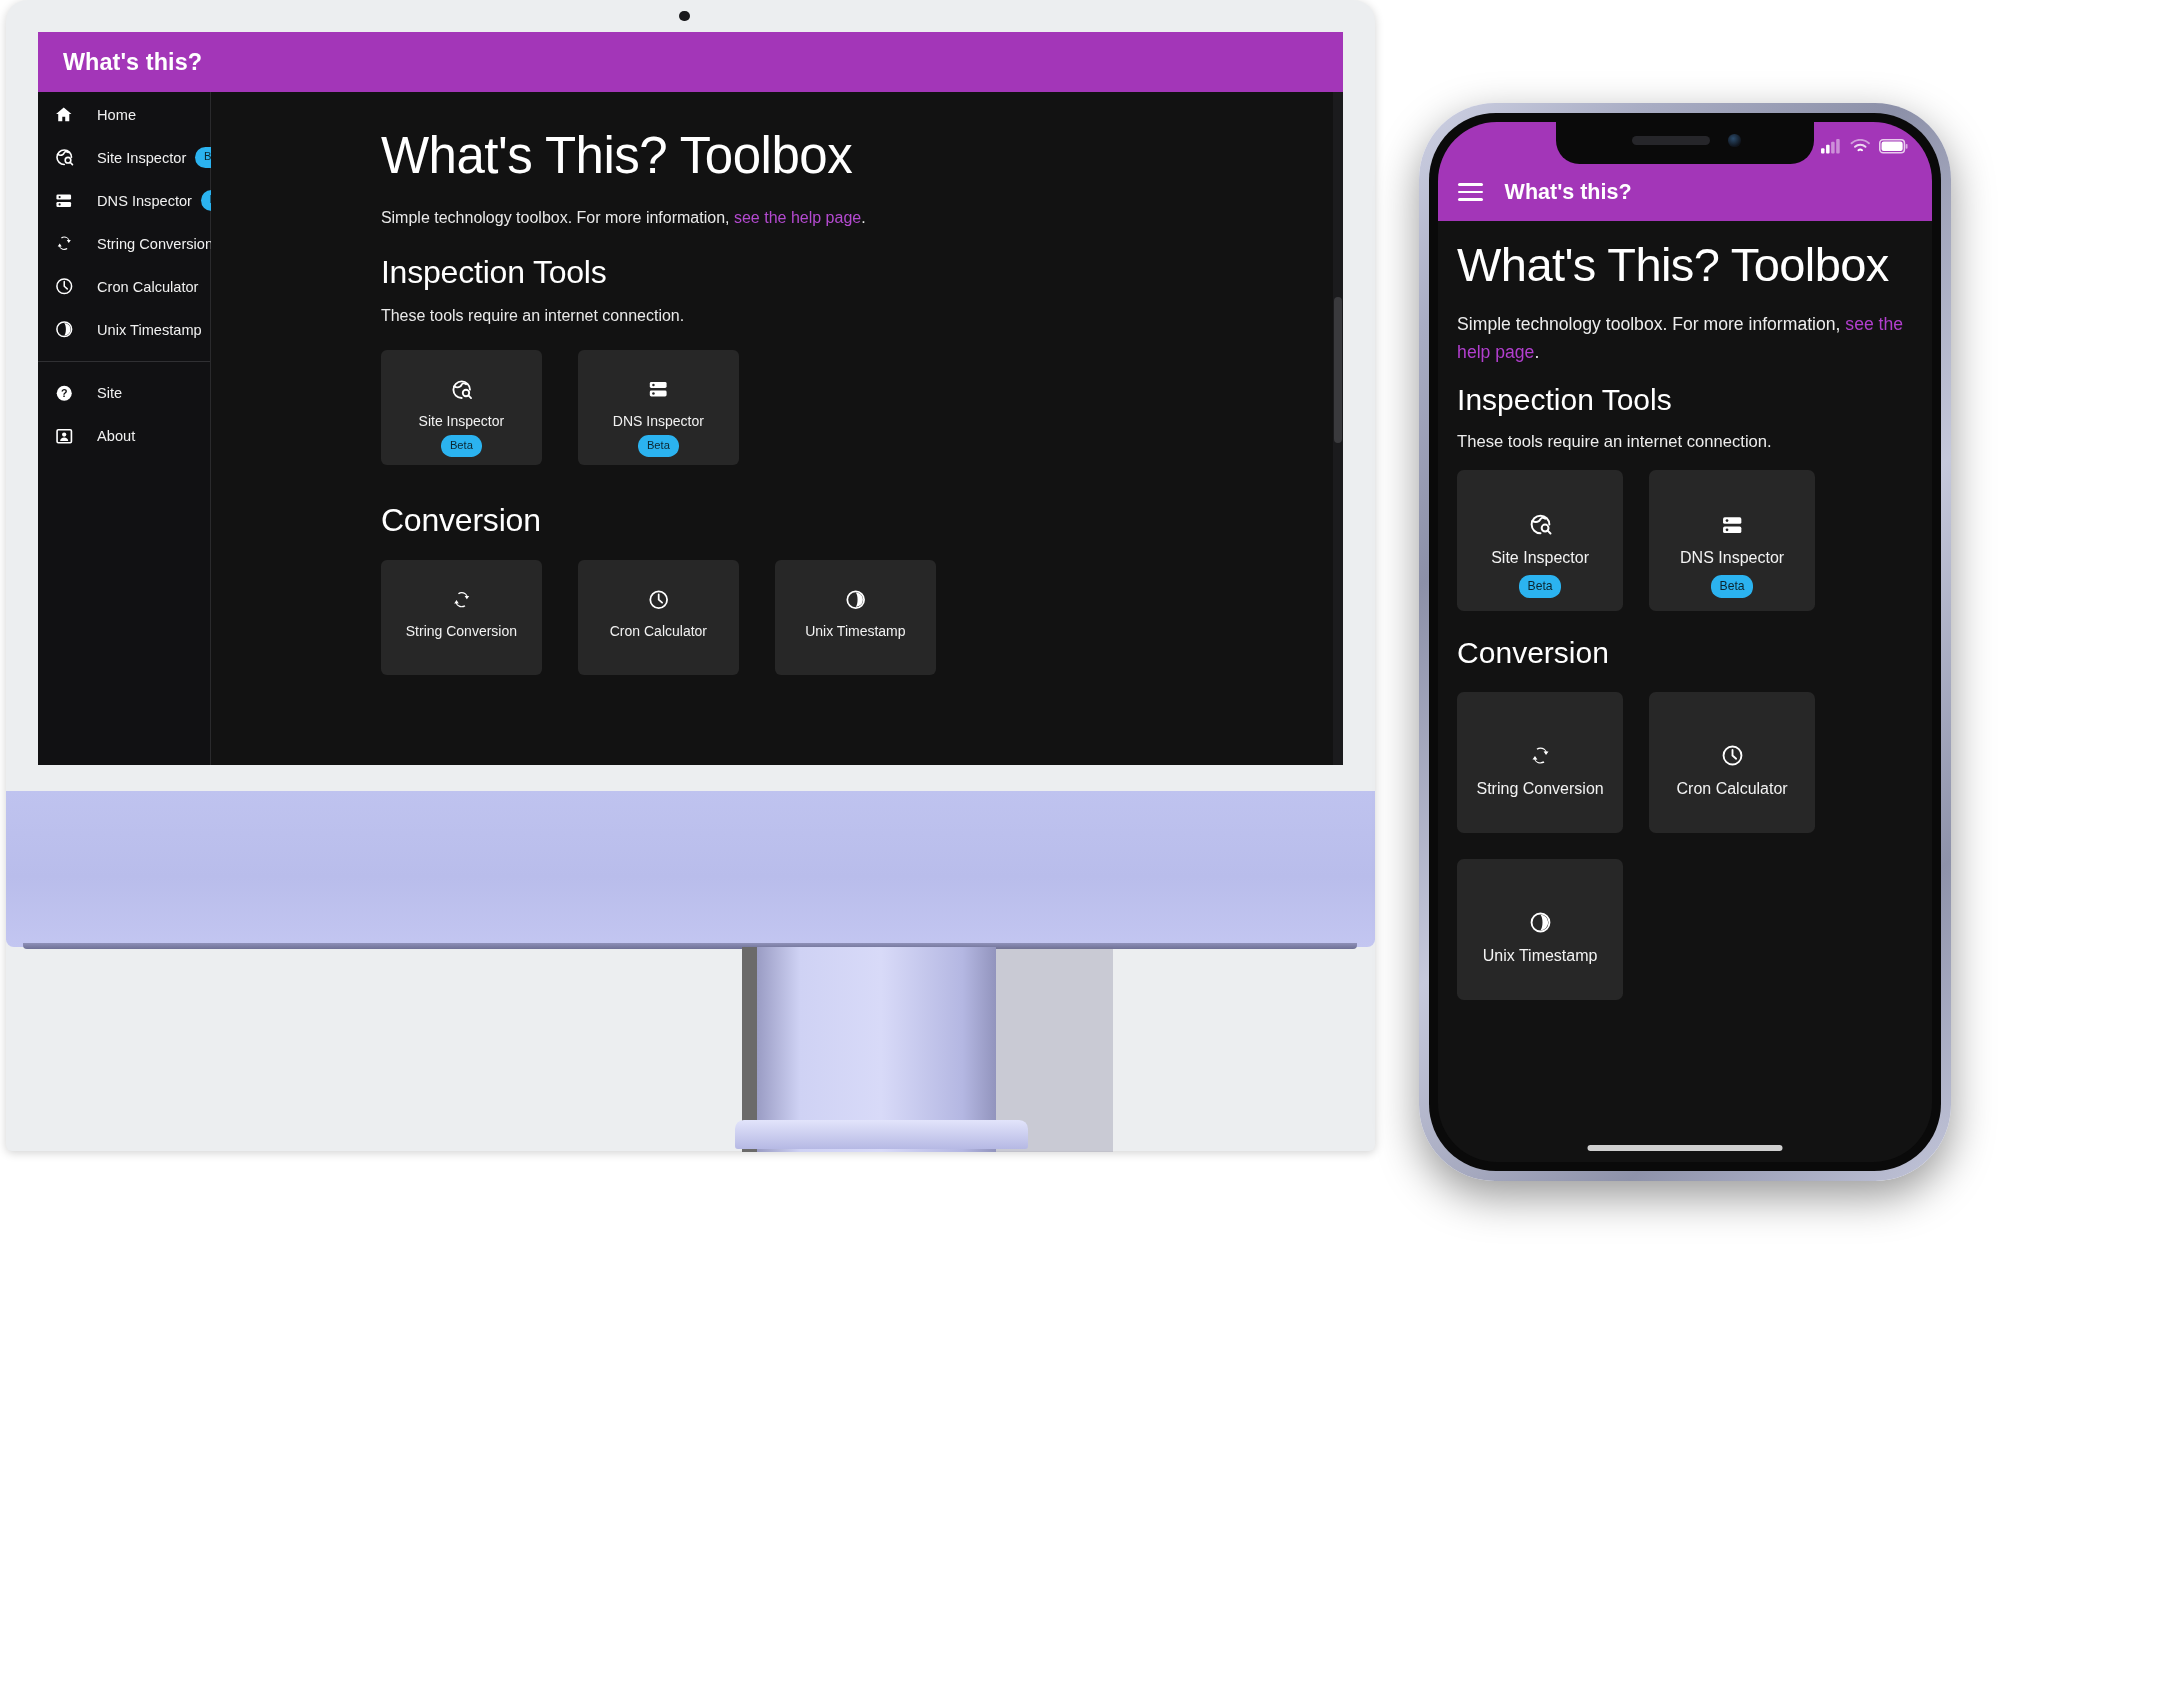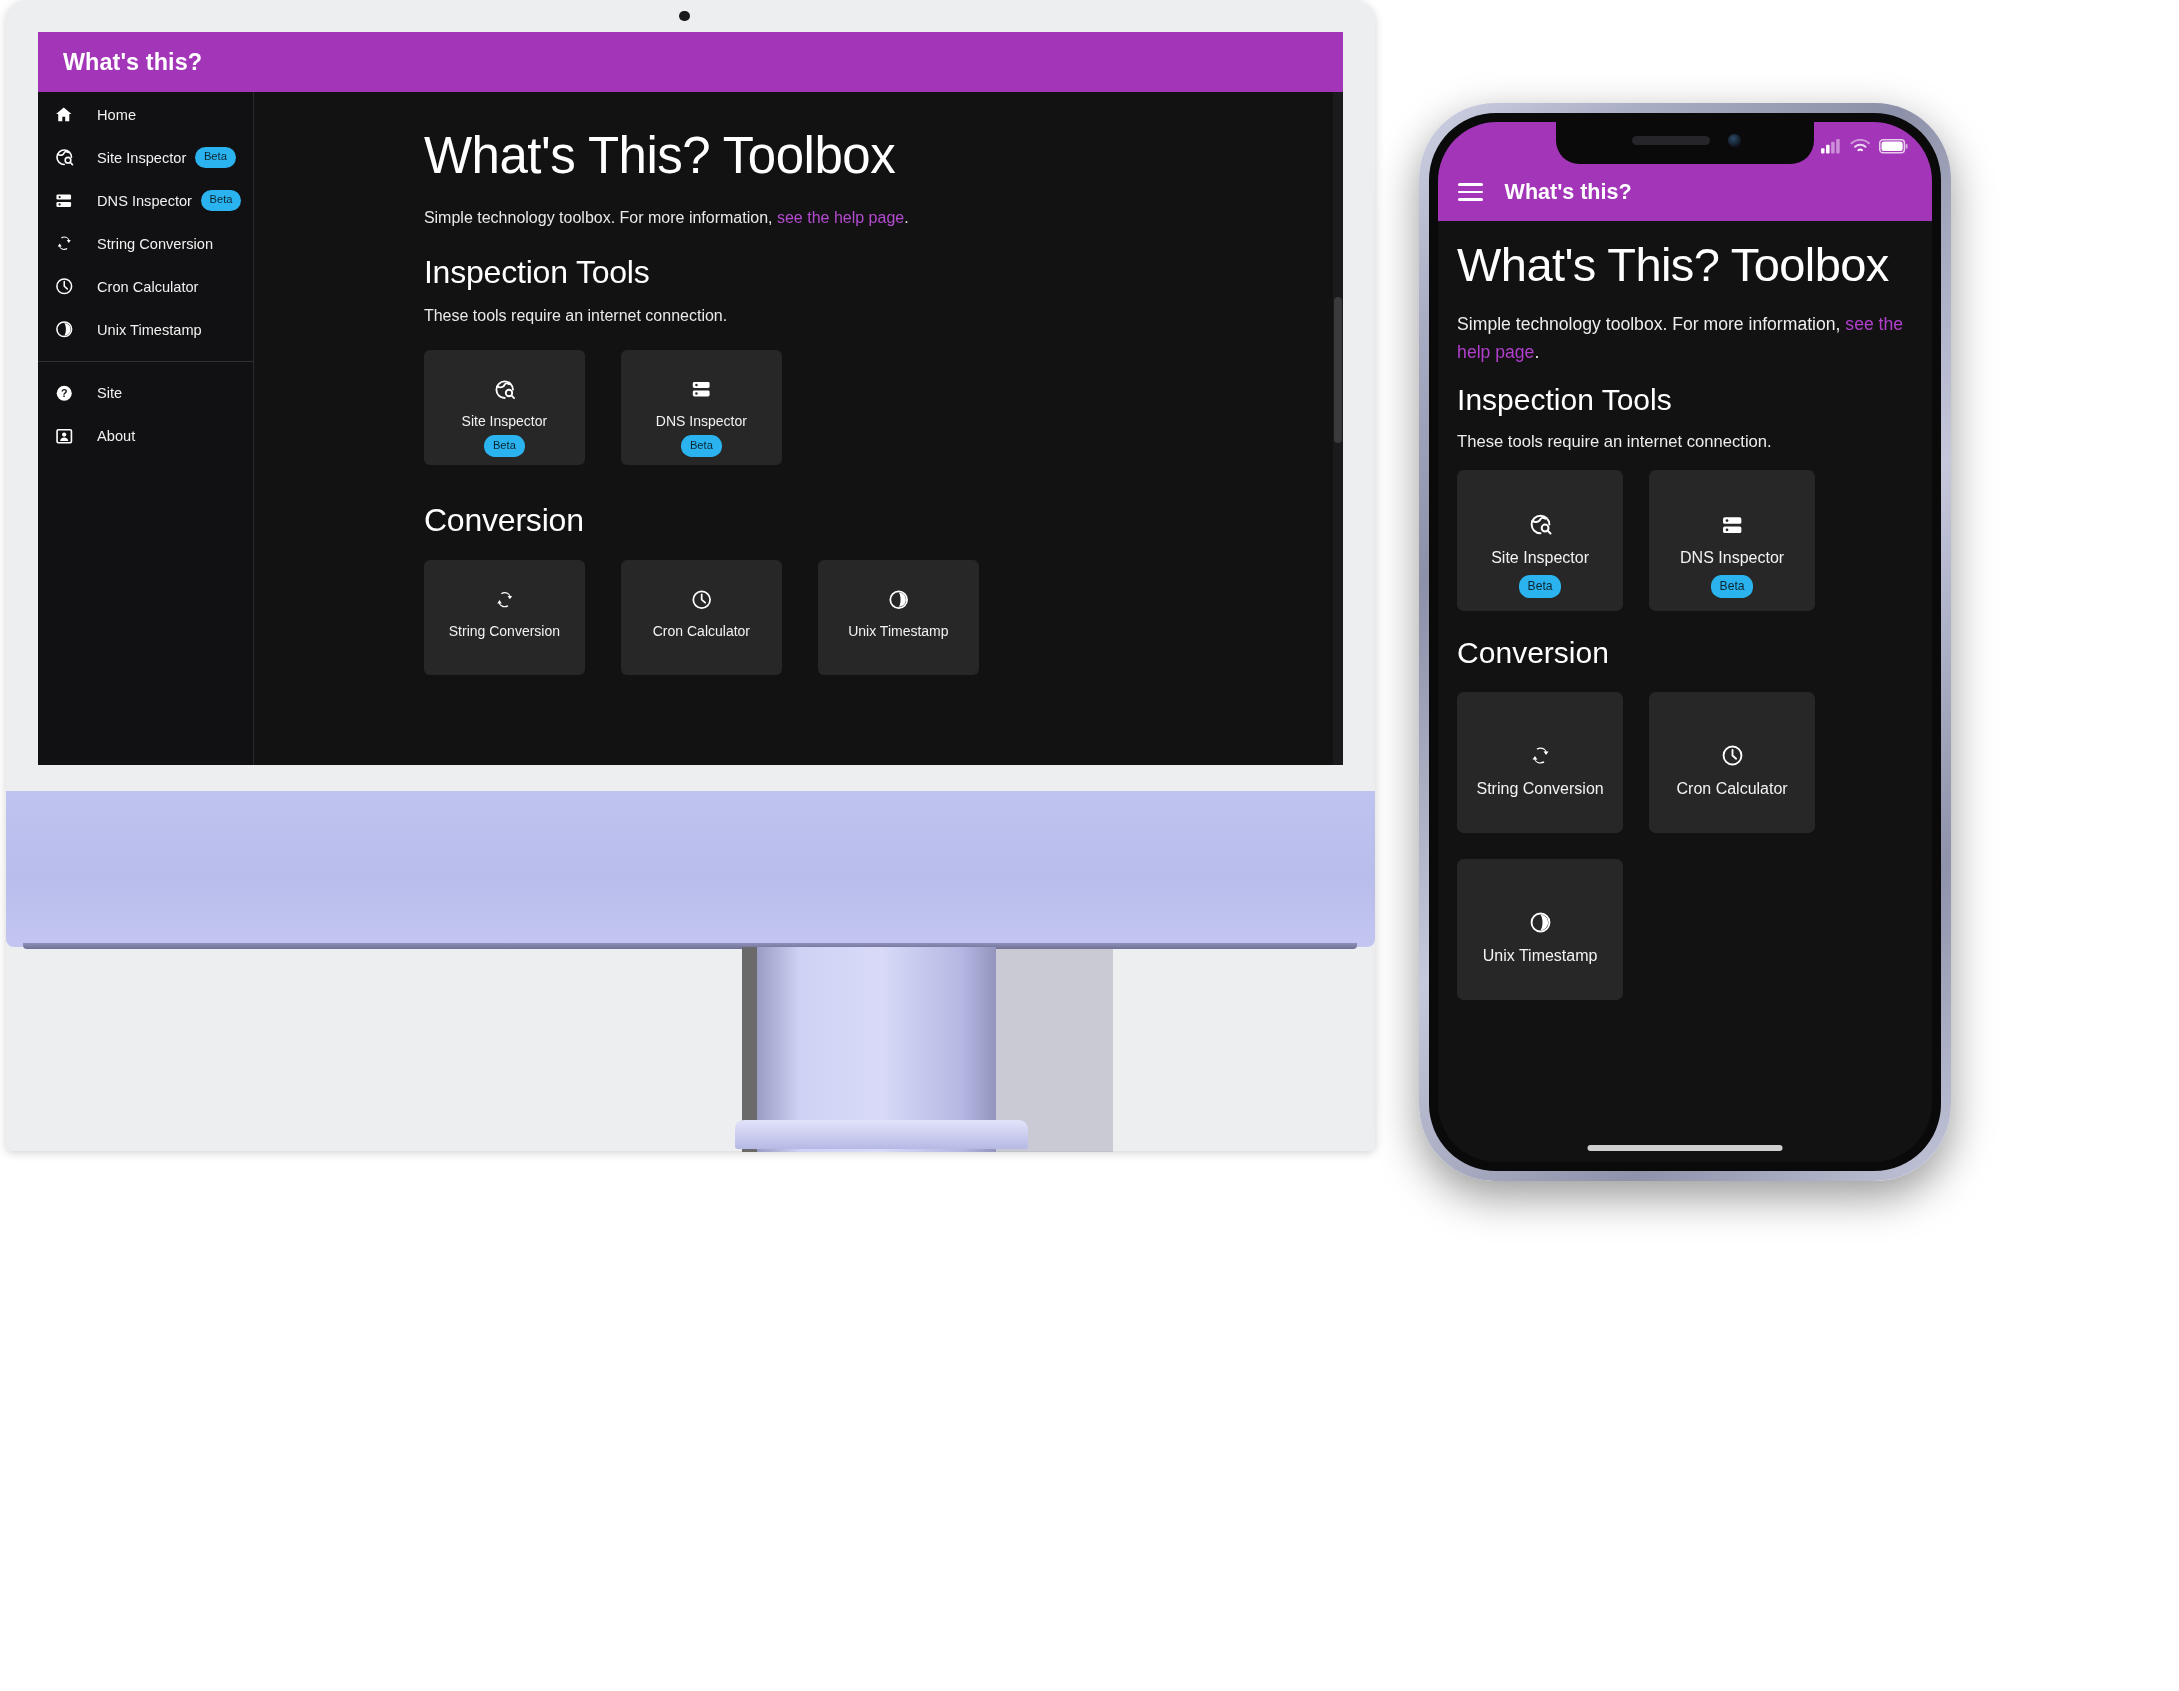--- a/index.html
+++ b/index.html
@@ -41,21 +41,21 @@
   }
   .d-appbar-title {
     color: #ffffff; font-size: 23.4px; font-weight: bold;
     margin-left: 25px; letter-spacing: 0.1px;
   }
 
   
   .d-body { position: absolute; left: 0; top: 60px; right: 0; bottom: 0; display: flex; }
 
   .d-sidebar {
-    width: 216px; background: #111113; flex: none;
+    width: 173px; background: #111113; flex: none;
     border-right: 1px solid #2a2a2c;
     padding-top: 1px;
   }
   .d-navgroup { padding: 0; }
   .d-navdiv { height: 1px; background: #303033; margin: 9.8px 0 9.8px 0; }
   .d-navitem {
     display: flex; align-items: center; height: 43px;
     padding-left: 13.7px; cursor: pointer;
   }
   .d-navitem .ico {

